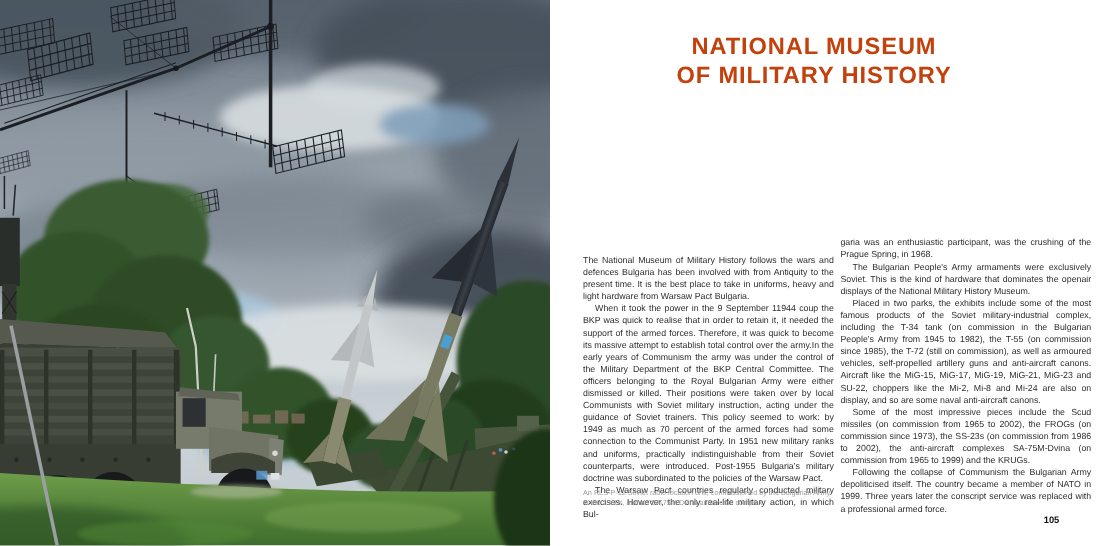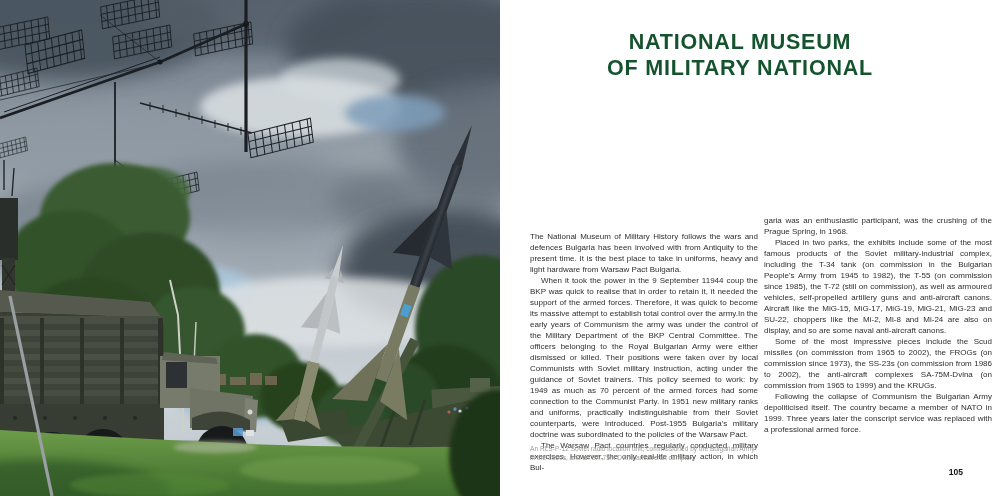--- a/index.html
+++ b/index.html
@@ -6,21 +6,21 @@
   body {
     width:1000px; height:496px; position:relative; overflow:hidden;
     background:#ffffff;
     font-family:"Liberation Sans", sans-serif;
   }
   .photo { position:absolute; left:0; top:0; width:500px; height:496px; }
   .right-page { position:absolute; left:500px; top:0; width:500px; height:496px; background:#fff; }
   .title {
     position:absolute; left:500px; top:29px; width:480px;
     text-align:center; font-weight:bold; font-size:21.5px; line-height:26px;
-    letter-spacing:0.8px; color:#14532d;
+    letter-spacing:0.8px; color:#c2410c;
   }
   .col {
     position:absolute; top:215px; width:228px;
     font-size:8px; line-height:11px; text-align:justify; color:#2e2e2e;
   }
   .col p { margin:0; padding:0; }
   .col p.ind { text-indent:11px; }
   #colL { left:530px;margin-top:16px; }
   #colR { left:764px; }
   .caption {
@@ -246,31 +246,32 @@
     <circle cx="449" cy="412" r="1.6" fill="#b5644c"></circle>
     <circle cx="467" cy="408" r="1.5" fill="#3a4a58"></circle>
   </g>
 </svg>
 </div>
 
 <div class="right-page"></div>
 
 <div class="title">
   <div>NATIONAL MUSEUM</div>
-  <div>OF MILITARY NATIONAL</div>
+  <div>OF MILITARY HISTORY</div>
 </div>
 
 <div class="col" id="colL">
   <p>The National Museum of Military History follows the wars and defences Bulgaria has been involved with from Antiquity to the present time. It is the best place to take in uniforms, heavy and light hardware from Warsaw Pact Bulgaria.</p>
   <p class="ind">When it took the power in the 9 September 11944 coup the BKP was quick to realise that in order to retain it, it needed the support of the armed forces. Therefore, it was quick to become its massive attempt to establish total control over the army.In the early years of Communism the army was under the control of the Military Department of the BKP Central Committee. The officers belonging to the Royal Bulgarian Army were either dismissed or killed. Their positions were taken over by local Communists with Soviet military instruction, acting under the guidance of Soviet trainers. This policy seemed to work: by 1949 as much as 70 percent of the armed forces had some connection to the Communist Party. In 1951 new military ranks and uniforms, practically indistinguishable from their Soviet counterparts, were introduced. Post-1955 Bulgaria's military doctrine was subordinated to the policies of the Warsaw Pact.</p>
   <p class="ind">The Warsaw Pact countries regularly conducted military exercises. However, the only real-life military action, in which Bul-</p>
 </div>
 
 <div class="col" id="colR">
   <p>garia was an enthusiastic participant, was the crushing of the Prague Spring, in 1968.</p>
+  <p class="ind">The Bulgarian People's Army armaments were exclusively Soviet. This is the kind of hardware that dominates the openair displays of the National Military History Museum.</p>
   <p class="ind">Placed in two parks, the exhibits include some of the most famous products of the Soviet military-industrial complex, including the T-34 tank (on commission in the Bulgarian People's Army from 1945 to 1982), the T-55 (on commission since 1985), the T-72 (still on commission), as well as armoured vehicles, self-propelled artillery guns and anti-aircraft canons. Aircraft like the MiG-15, MiG-17, MiG-19, MiG-21, MiG-23 and SU-22, choppers like the Mi-2, Mi-8 and Mi-24 are also on display, and so are some naval anti-aircraft canons.</p>
   <p class="ind">Some of the most impressive pieces include the Scud missiles (on commission from 1965 to 2002), the FROGs (on commission since 1973), the SS-23s (on commission from 1986 to 2002), the anti-aircraft complexes SA-75M-Dvina (on commission from 1965 to 1999) and the KRUGs.</p>
   <p class="ind">Following the collapse of Communism the Bulgarian Army depoliticised itself. The country became a member of NATO in 1999. Three years later the conscript service was replaced with a professional armed force.</p>
 </div>
 
 <div class="caption">An RLS-P-12 Soviet radio location unit, commissioned by the Bulgarian Army in the 1960s, and an SA-75M Dvina antiaircraft complex</div>
 
 <div class="pagenum">105</div>
 
 </body></html>

